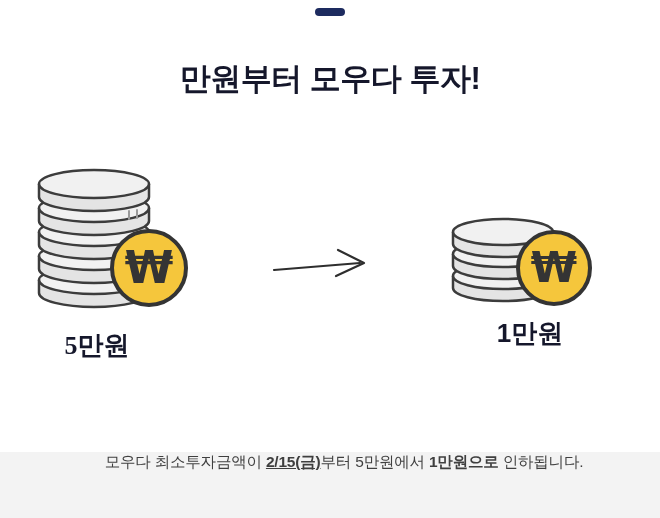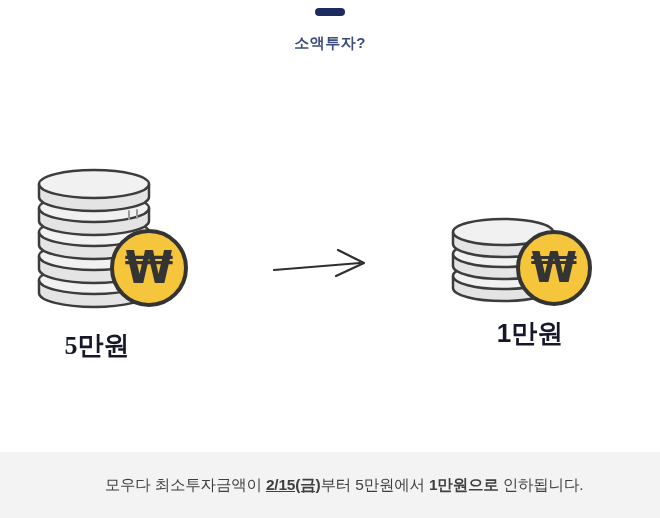--- a/index.html
+++ b/index.html
@@ -63,41 +63,40 @@
     color: #15172b;
   }
   .amount.before { left: 22px;  top: 328px; font-family: Liberation Serif, serif; }
   .amount.after  { left: 455px; top: 316px; }
   .notice {
     position: absolute;
     left: 0; bottom: 0;
     width: 100%; height: 66px;
     background: #f3f3f3;
     display: flex;
-    align-items: center;
     justify-content: center;
     padding-left: 28px;
   }
   .notice p {
     font-size: 15.5px;
     color: #3f3f3f;
     letter-spacing: -0.2px;
   }
   .notice .b { font-weight: 700; }
   .notice .u { text-decoration: underline; }
 </style>
 </head>
 <body>
 
 <div class="canvas">
 
   <div class="top-dash"></div>
 
-  <div class="eyebrow">소액투자?</div>
 
+  <h1 class="title">만원부터 모우다 투자!</h1>
 
   <div>
 
     <svg class="coins-before" width="160" height="152" viewBox="0 0 160 152">
       <g>
         <g>
           <path class="coin-side" d="M7 116 v13 a55 14 0 0 0 110 0 v-13"></path>
           <ellipse class="coin-top" cx="62" cy="116" rx="55" ry="14"></ellipse>
         </g>
         <g>

